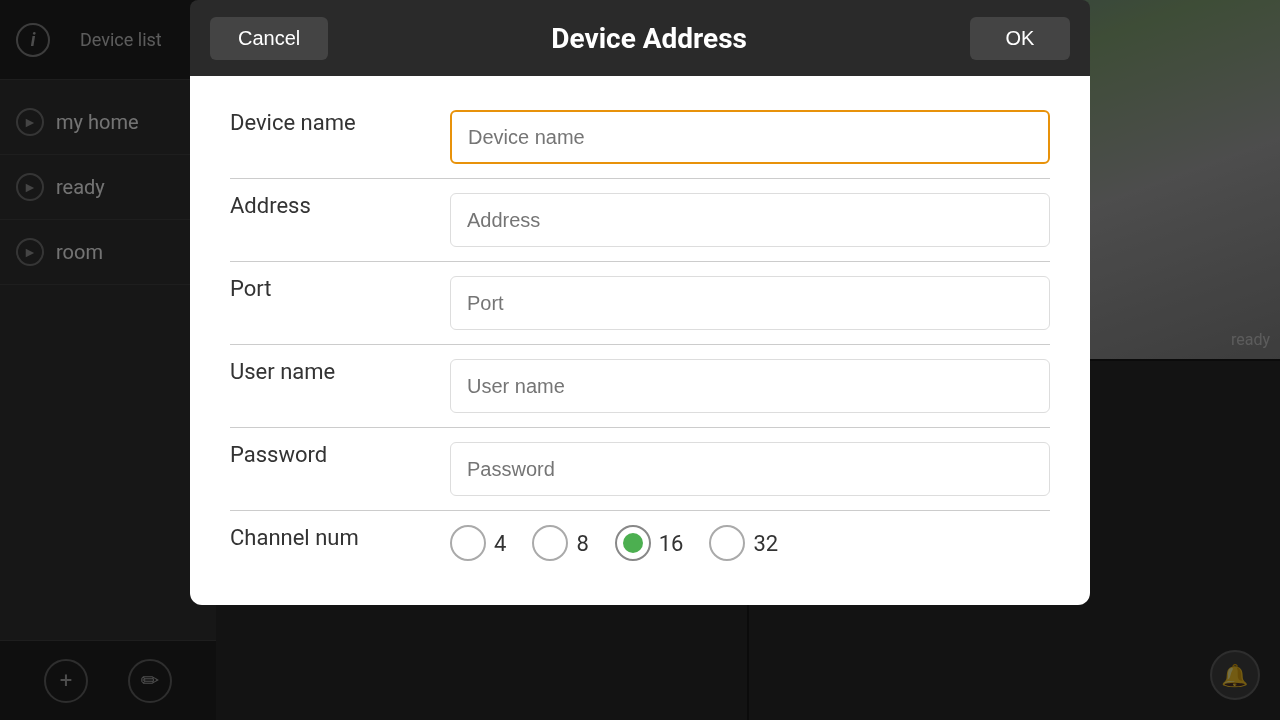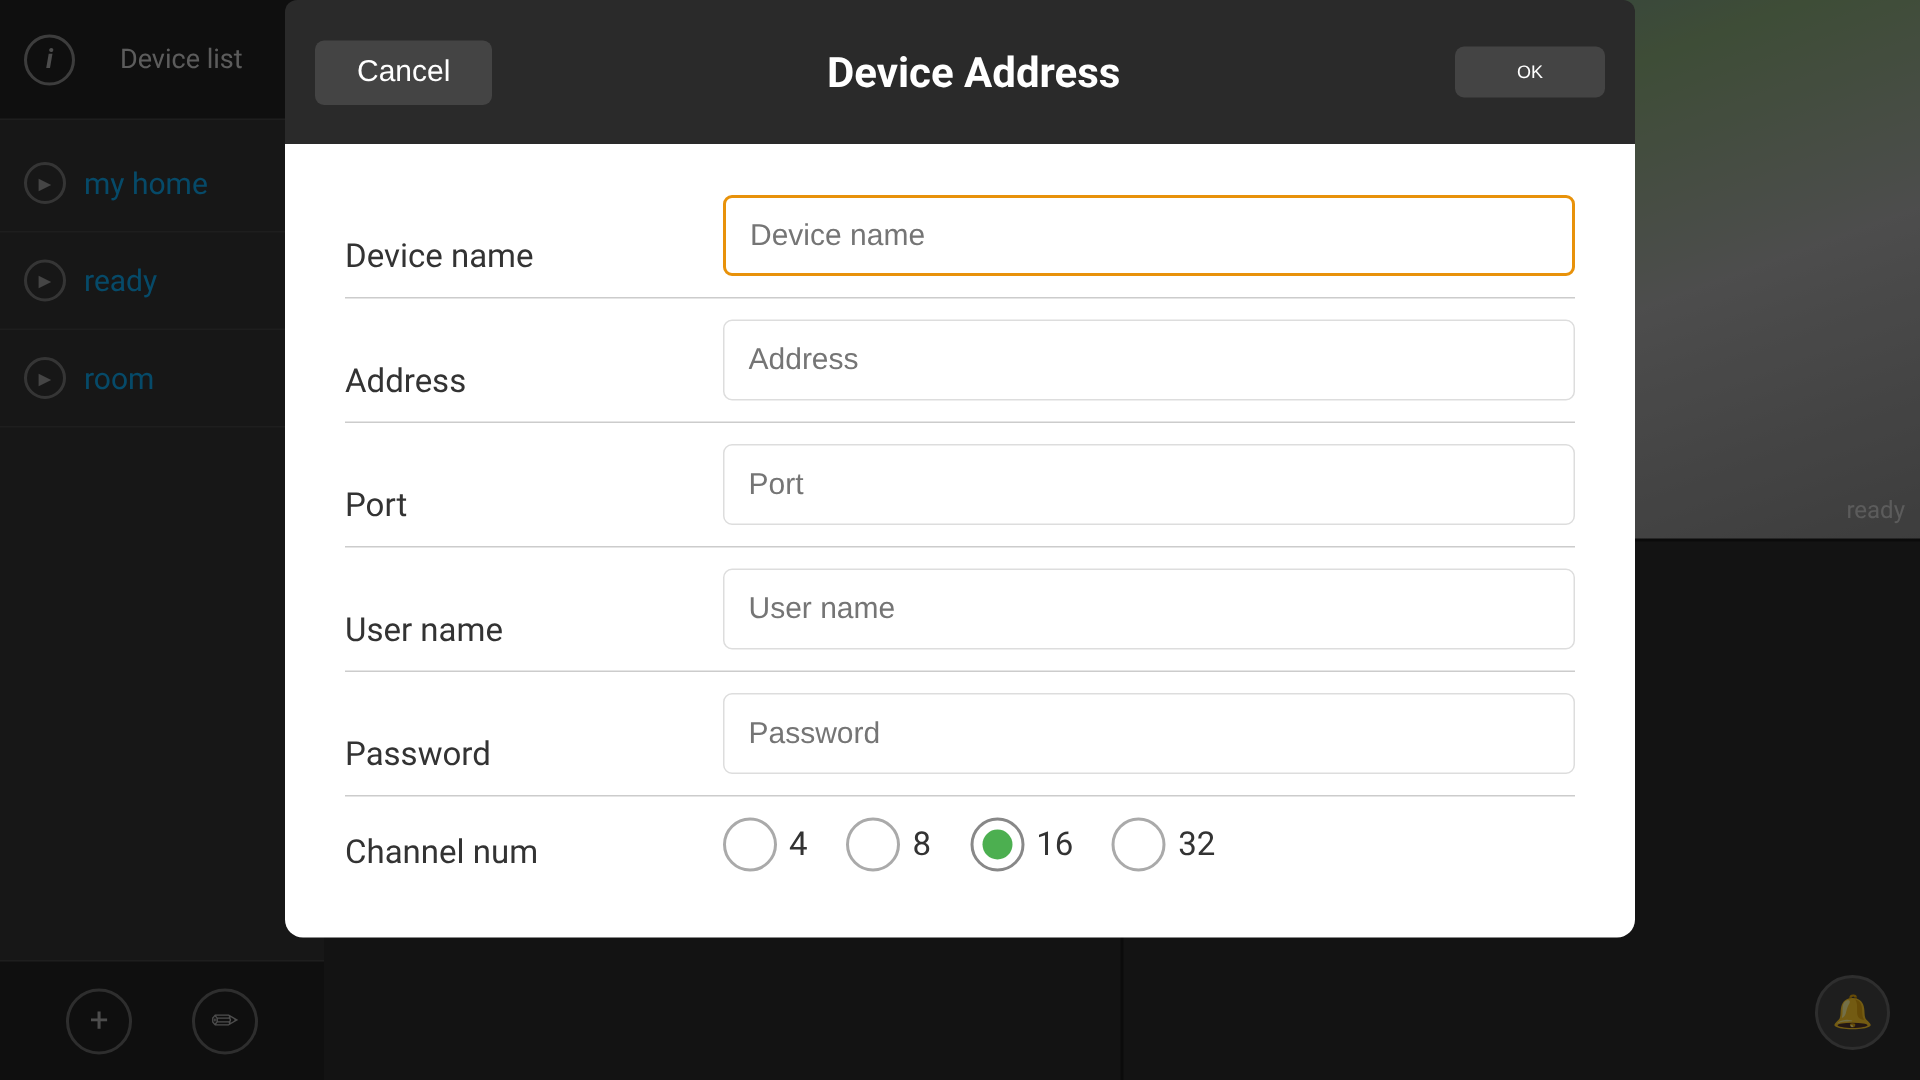--- a/index.html
+++ b/index.html
@@ -82,21 +82,21 @@
       border: 2px solid #777;
       display: flex;
       align-items: center;
       justify-content: center;
       color: #999;
       font-size: 14px;
       flex-shrink: 0;
     }
 
     .sidebar-item .item-label {
-      color: #0ea5e9;
+      color: #ffffff;
       font-size: 20px;
     }
 
     .sidebar-footer {
       height: 80px;
       background: #222;
       display: flex;
       align-items: center;
       justify-content: center;
       gap: 40px;
@@ -189,21 +189,21 @@
       position: absolute;
       inset: 0;
       z-index: 20;
       display: flex;
       flex-direction: column;
       align-items: center;
     }
 
     .dialog-titlebar {
       width: 900px;
-      height: 96px;
+      height: 76px;
       background: #2a2a2a;
       display: flex;
       align-items: center;
       justify-content: space-between;
       padding: 0 20px;
       border-radius: 8px 8px 0 0;
       margin-top: 0;
     }
 
     .dialog-cancel-btn {
@@ -222,40 +222,39 @@
       font-size: 28px;
       font-weight: bold;
       text-align: center;
       flex: 1;
     }
 
     .dialog-ok-btn {
       background: #444;
       border: none;
       color: #fff;
-      font-size: 12px;
+      font-size: 20px;
       padding: 10px 28px;
       border-radius: 6px;
       cursor: pointer;
       min-width: 100px;
     }
 
     .dialog-body {
       width: 900px;
       background: #fff;
       border-radius: 0 0 12px 12px;
       padding: 20px 40px 30px 40px;
     }
 
     .form-row {
       display: flex;
-      align-items: flex-end;
+      align-items: flex-start;
       border-bottom: 1px solid #ccc;
       padding: 14px 0;
-      gap: 32px;
     }
 
     .form-row:last-child {
       border-bottom: none;
     }
 
     .form-label {
       width: 220px;
       font-size: 22px;
       color: #333;

